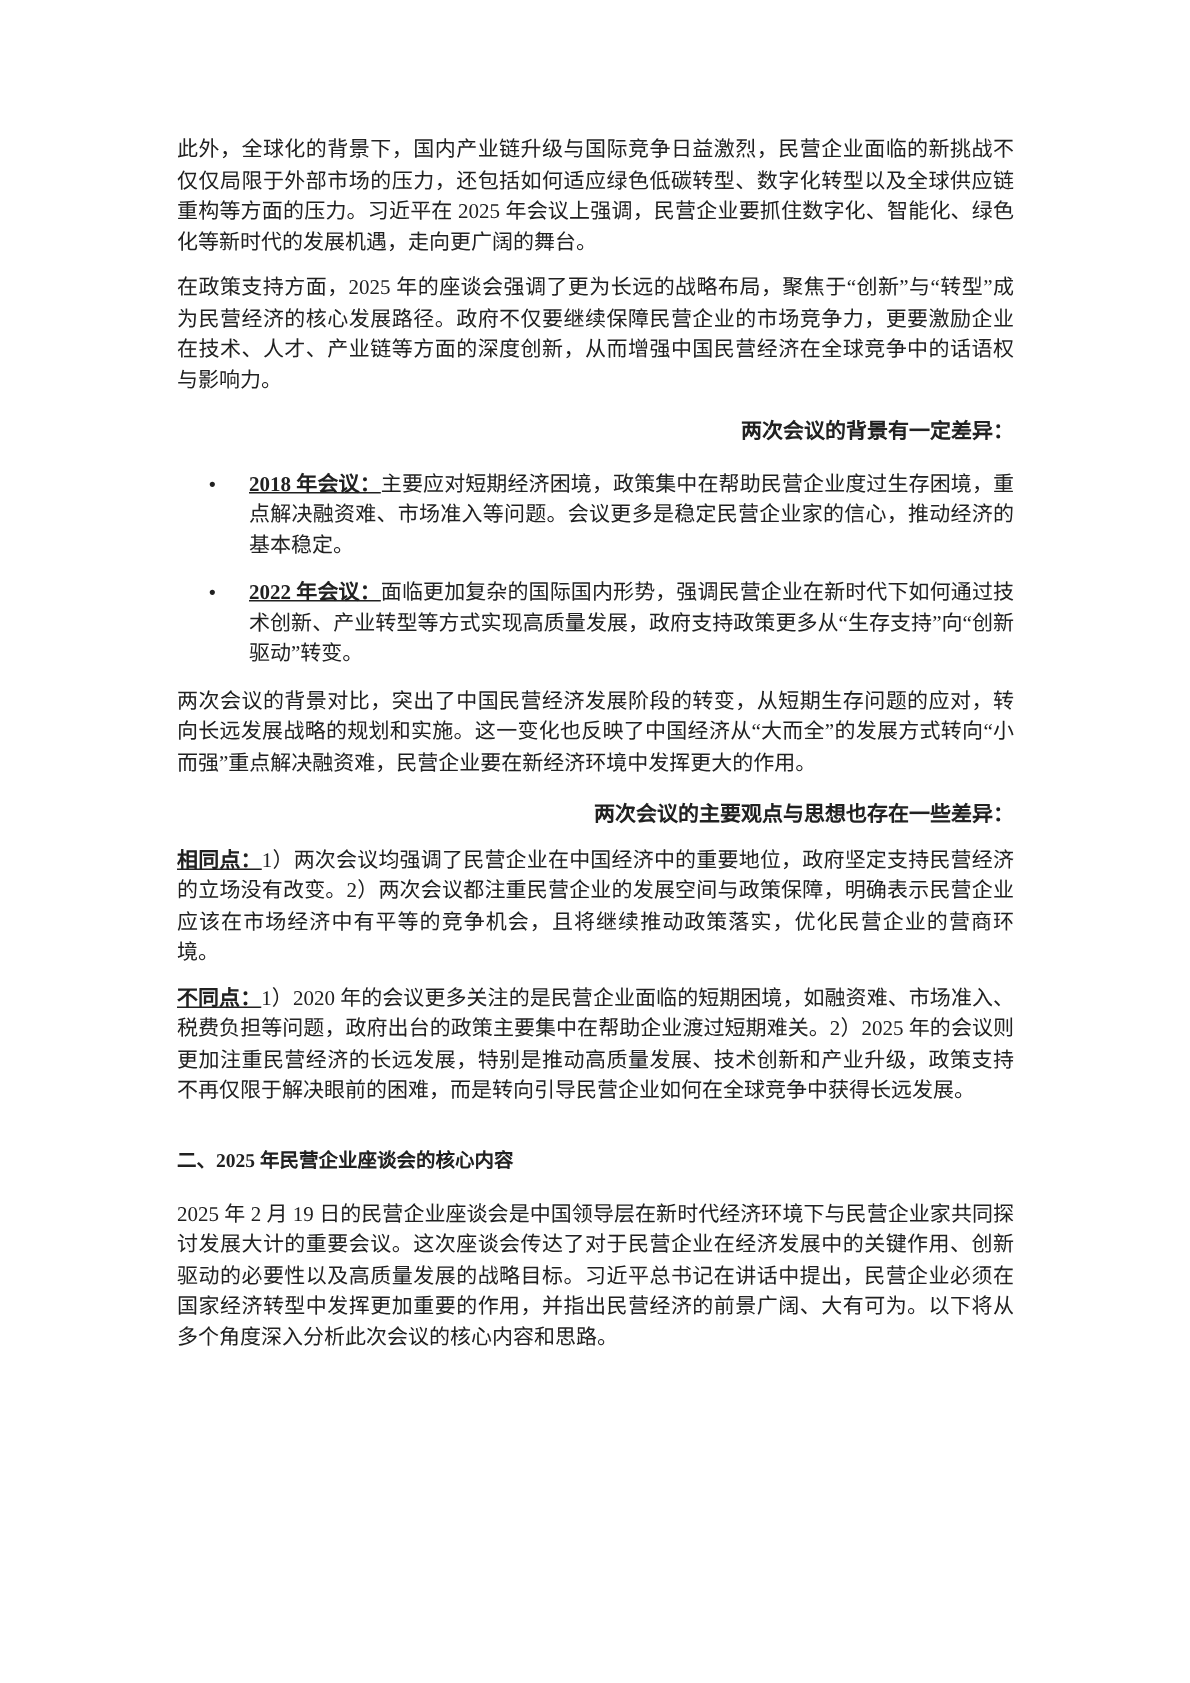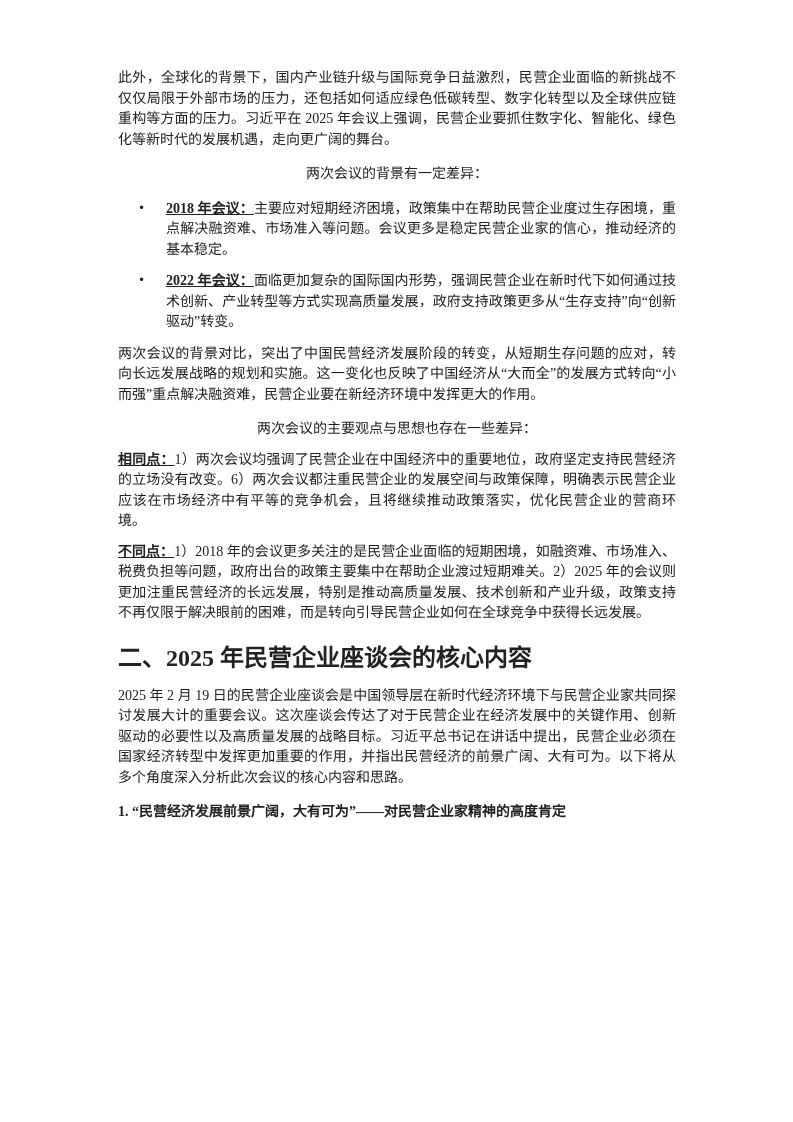--- a/index.html
+++ b/index.html
@@ -5,105 +5,105 @@
   html, body {
     margin: 0;
     padding: 0;
     background: #ffffff;
   }
   .page {
     position: relative;
     width: 793px;
     height: 1122px;
     box-sizing: border-box;
-    padding: 68px 117px 0 118px;
+    padding: 91px 117px 0 118px;
     background: #ffffff;
     font-family: "Liberation Serif", "DejaVu Serif", serif;
     font-size: 14px;
     line-height: 20.5px;
     color: #212121;
     overflow: hidden;
   }
   .page p {
     margin: 0 0 10px 0;
     text-align: justify;
   }
   .lead {
     font-weight: bold;
     text-decoration: underline;
   }
   .minor-h {
-    font-weight: normal;
+    font-weight: bold;
     margin: 14px 0 10px 0;
-    text-align: center;
+    text-align: right;
   }
   ul.bullets {
     list-style: none;
     margin: 14px 0 10px 0;
     padding: 0;
   }
   ul.bullets li {
     position: relative;
     padding-left: 48px;
     margin: 0 0 11px 0;
     text-align: justify;
   }
   .bullet-glyph {
     position: absolute;
     left: 20px;
     top: -1px;
     font-family: "DejaVu Sans", sans-serif;
     font-size: 12px;
   }
   .section-title {
-    font-size: 24px;
+    font-size: 13px;
     font-weight: bold;
     line-height: 27px;
     margin: 21px 0 14px 0;
     text-align: left;
   }
   .sub-title {
     font-weight: bold;
     margin: 14px 0 10px 0;
     text-align: left;
   }
 </style>
 </head>
 <body>
 
 <div class="page">
 
   <p>此外，全球化的背景下，国内产业链升级与国际竞争日益激烈，民营企业面临的新挑战不仅仅局限于外部市场的压力，还包括如何适应绿色低碳转型、数字化转型以及全球供应链重构等方面的压力。习近平在 2025 年会议上强调，民营企业要抓住数字化、智能化、绿色化等新时代的发展机遇，走向更广阔的舞台。</p>
 
+  <p>在政策支持方面，2025 年的座谈会强调了更为长远的战略布局，聚焦于“创新”与“转型”成为民营经济的核心发展路径。政府不仅要继续保障民营企业的市场竞争力，更要激励企业在技术、人才、产业链等方面的深度创新，从而增强中国民营经济在全球竞争中的话语权与影响力。</p>
 
   <div class="minor-h">两次会议的背景有一定差异：</div>
 
   <ul class="bullets">
     <li>
       <span class="bullet-glyph">•</span>
       <span class="lead">2018 年会议：</span><span>主要应对短期经济困境，政策集中在帮助民营企业度过生存困境，重点解决融资难、市场准入等问题。会议更多是稳定民营企业家的信心，推动经济的基本稳定。</span>
     </li>
     <li>
       <span class="bullet-glyph">•</span>
       <span class="lead">2022 年会议：</span><span>面临更加复杂的国际国内形势，强调民营企业在新时代下如何通过技术创新、产业转型等方式实现高质量发展，政府支持政策更多从“生存支持”向“创新驱动”转变。</span>
     </li>
   </ul>
 
   <p>两次会议的背景对比，突出了中国民营经济发展阶段的转变，从短期生存问题的应对，转向长远发展战略的规划和实施。这一变化也反映了中国经济从“大而全”的发展方式转向“小而强”重点解决融资难，民营企业要在新经济环境中发挥更大的作用。</p>
 
   <div class="minor-h">两次会议的主要观点与思想也存在一些差异：</div>
 
   <p>
-    <span class="lead">相同点：</span><span>1）两次会议均强调了民营企业在中国经济中的重要地位，政府坚定支持民营经济的立场没有改变。6）两次会议都注重民营企业的发展空间与政策保障，明确表示民营企业应该在市场经济中有平等的竞争机会，且将继续推动政策落实，优化民营企业的营商环境。</span>
+    <span class="lead">相同点：</span><span>1）两次会议均强调了民营企业在中国经济中的重要地位，政府坚定支持民营经济的立场没有改变。2）两次会议都注重民营企业的发展空间与政策保障，明确表示民营企业应该在市场经济中有平等的竞争机会，且将继续推动政策落实，优化民营企业的营商环境。</span>
   </p>
 
   <p>
-    <span class="lead">不同点：</span><span>1）2018 年的会议更多关注的是民营企业面临的短期困境，如融资难、市场准入、税费负担等问题，政府出台的政策主要集中在帮助企业渡过短期难关。2）2025 年的会议则更加注重民营经济的长远发展，特别是推动高质量发展、技术创新和产业升级，政策支持不再仅限于解决眼前的困难，而是转向引导民营企业如何在全球竞争中获得长远发展。</span>
+    <span class="lead">不同点：</span><span>1）2020 年的会议更多关注的是民营企业面临的短期困境，如融资难、市场准入、税费负担等问题，政府出台的政策主要集中在帮助企业渡过短期难关。2）2025 年的会议则更加注重民营经济的长远发展，特别是推动高质量发展、技术创新和产业升级，政策支持不再仅限于解决眼前的困难，而是转向引导民营企业如何在全球竞争中获得长远发展。</span>
   </p>
 
   <div class="section-title">二、2025 年民营企业座谈会的核心内容</div>
 
   <p>2025 年 2 月 19 日的民营企业座谈会是中国领导层在新时代经济环境下与民营企业家共同探讨发展大计的重要会议。这次座谈会传达了对于民营企业在经济发展中的关键作用、创新驱动的必要性以及高质量发展的战略目标。习近平总书记在讲话中提出，民营企业必须在国家经济转型中发挥更加重要的作用，并指出民营经济的前景广阔、大有可为。以下将从多个角度深入分析此次会议的核心内容和思路。</p>
 
-  <div class="sub-title">1. “民营经济发展前景广阔，大有可为”——对民营企业家精神的高度肯定</div>
 
 
 </div>
 
 </body></html>

